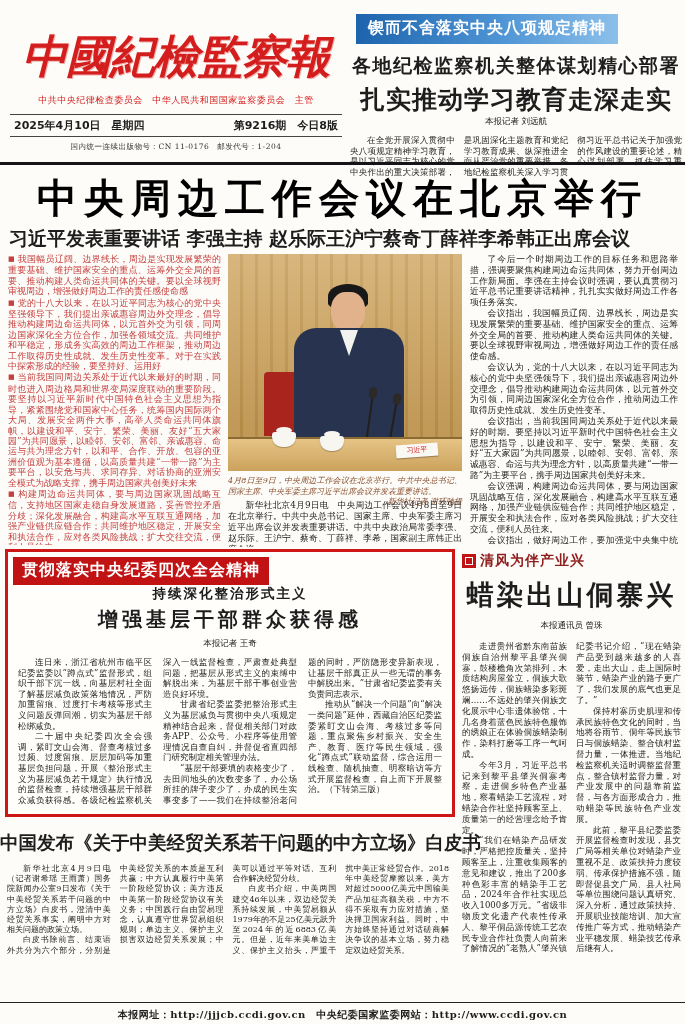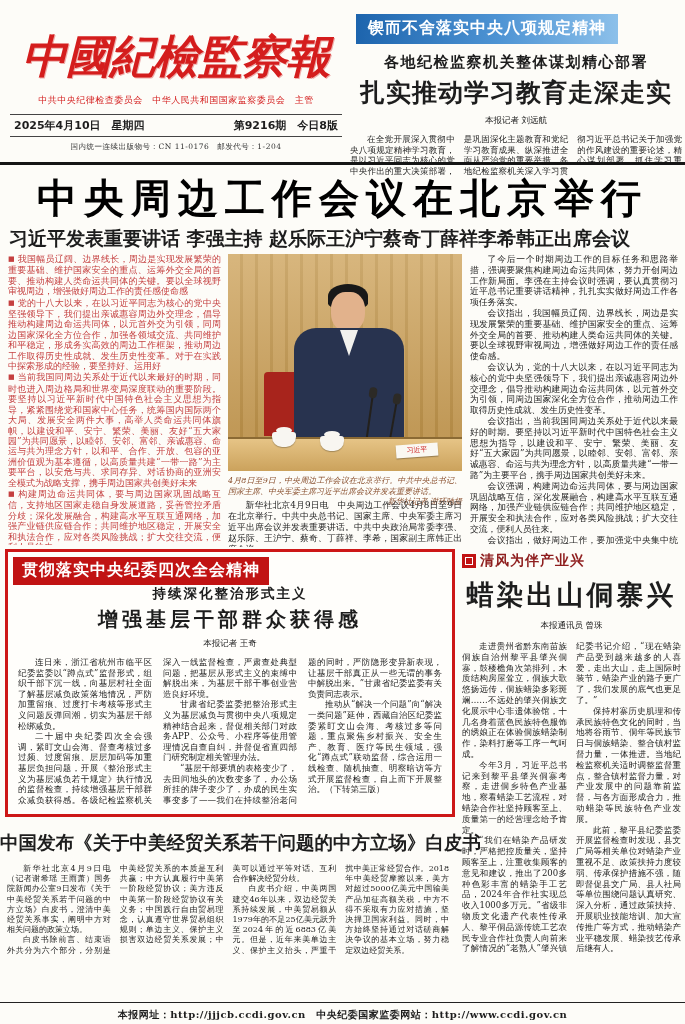--- a/index.html
+++ b/index.html
@@ -24,23 +24,23 @@
   }
   .m-pubcode { text-align:center; font-size:7.5px; margin-top:5px; color:#333; letter-spacing:.5px; }
   
   .tr-article { position:absolute; left:350px; top:14px; width:332px; }
   .tr-banner {
     display:inline-block; margin-left:6px;
     background:linear-gradient(90deg,#1d64ad,#4e94d4 55%,#8cc0ea);
     color:#fff; font-weight:bold; font-size:16px; letter-spacing:1px;
     padding:4px 12px 5px; font-family:"DejaVu Sans","Liberation Sans",sans-serif;
   }
-  .tr-kicker { text-align:center; font-size:15px; font-weight:bold; margin-top:9px; letter-spacing:1.5px; }
+  .tr-kicker { text-align:center; font-size:19px; font-weight:bold; margin-top:9px; letter-spacing:1.5px; }
   .tr-headline { text-align:center; font-size:25px; font-weight:900; margin-top:4px; letter-spacing:1px; white-space:nowrap; }
-  .tr-byline { text-align:center; font-size:8.5px; margin-top:6px; color:#222; }
+  .tr-byline { text-align:center; font-size:8.5px; color:#222; }
   .tr-body { margin-top:7px; column-count:3; column-gap:9px; height:50px; overflow:hidden;
     font-size:8.5px; line-height:10.5px; text-align:justify; }
   .tr-body p, .para { text-indent:2em; }
   
   .rule-main { position:absolute; left:0; top:162px; width:685px; height:3px; background:#151515; }
   
   .lead-headline { position:absolute; left:0; top:171px; width:685px; text-align:center;
     font-size:40px; font-weight:900; letter-spacing:7px; white-space:nowrap; color:#000; }
   .lead-subhead { position:absolute; left:0; top:226px; width:639px; text-align:center;
     font-size:19px; font-weight:bold; letter-spacing:0; white-space:nowrap; }

